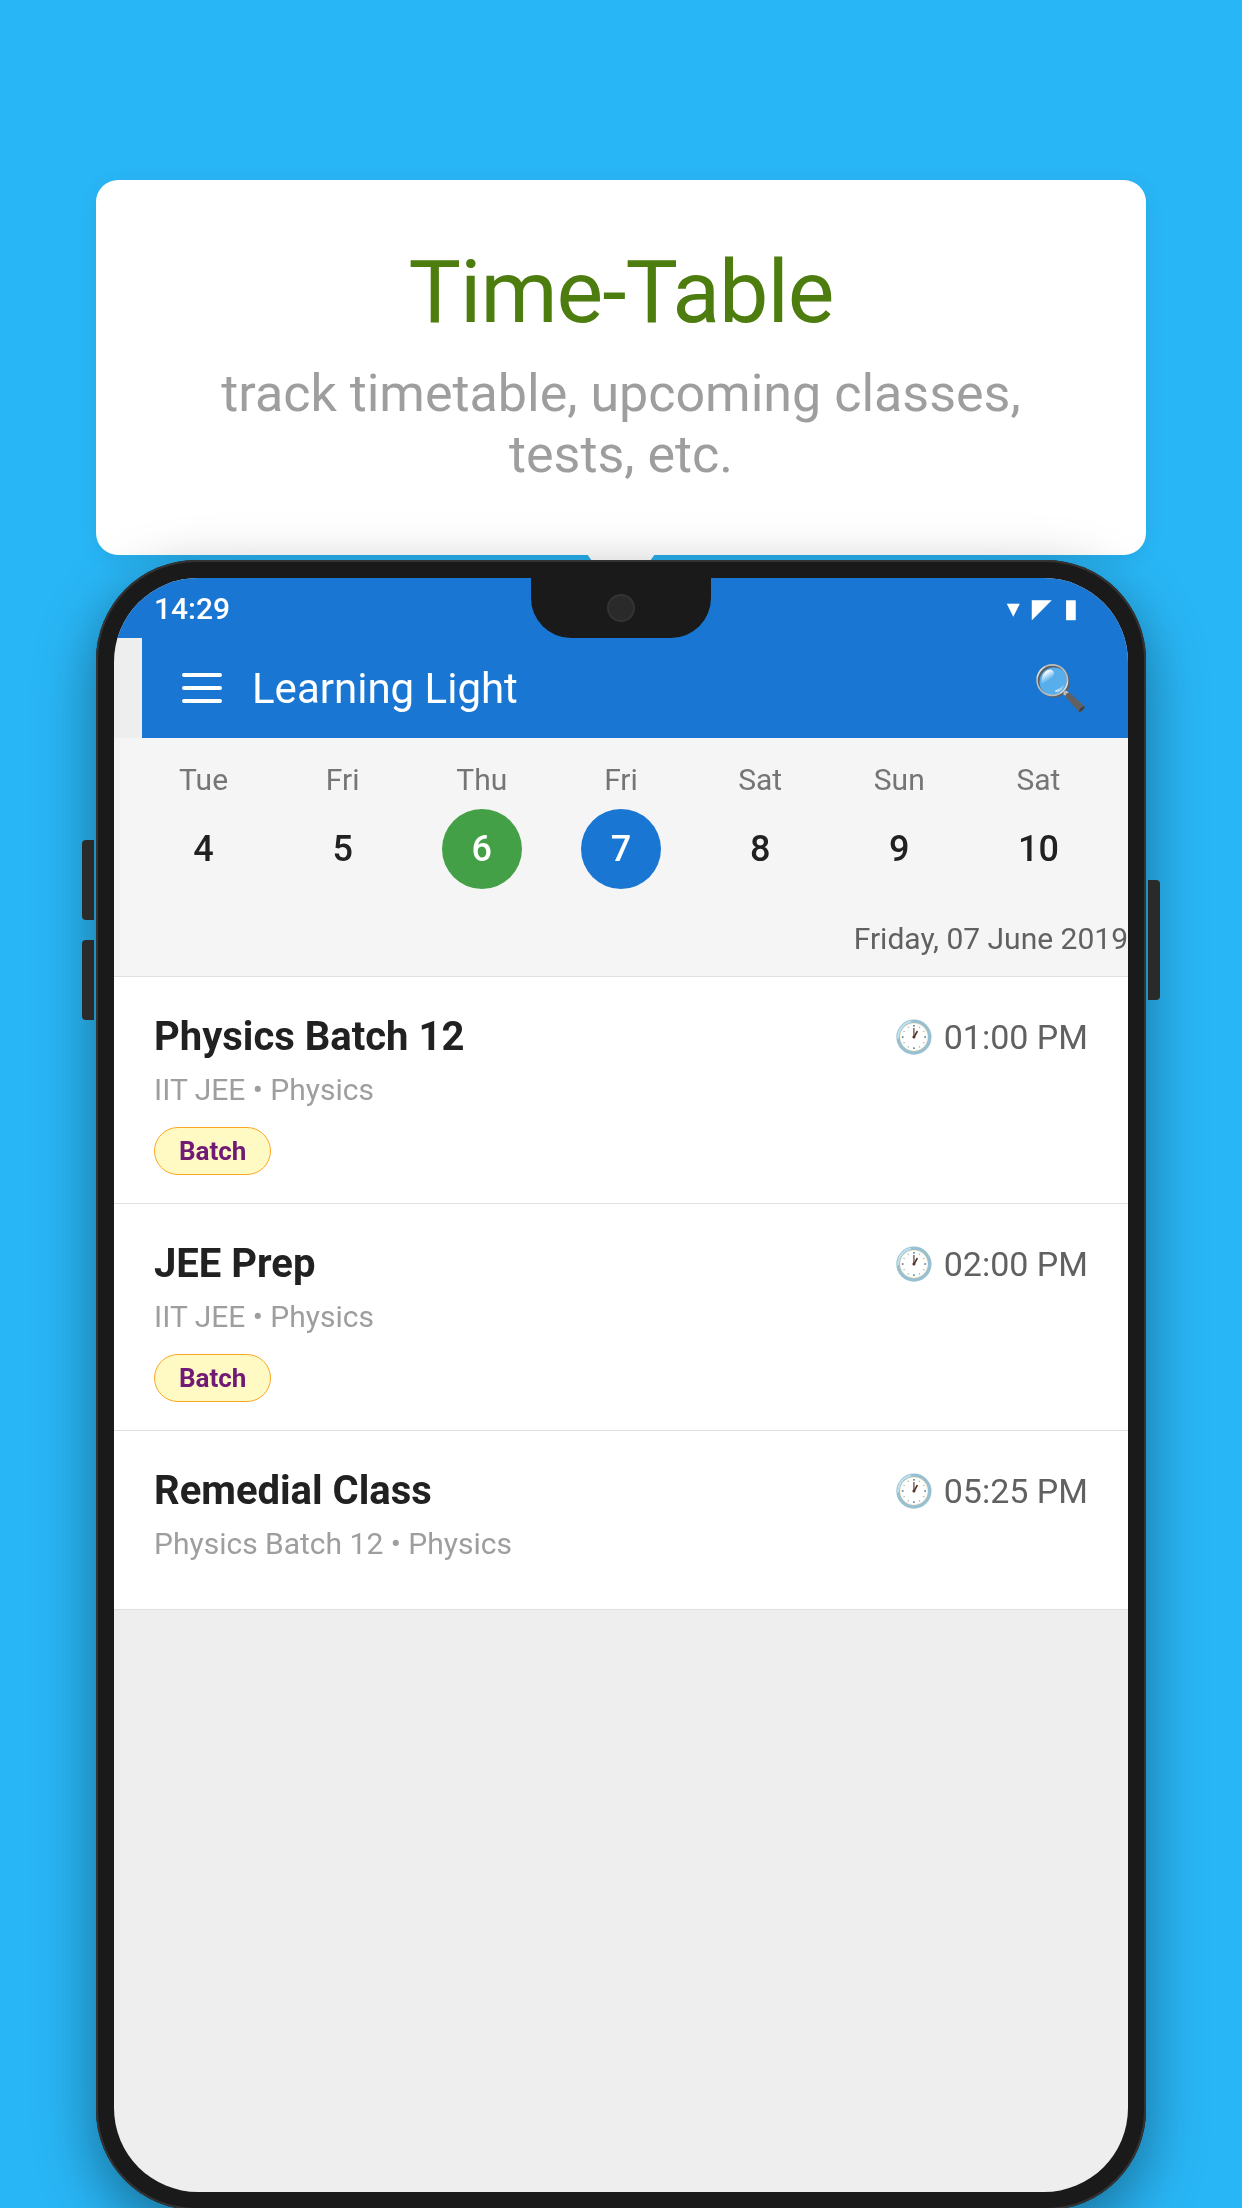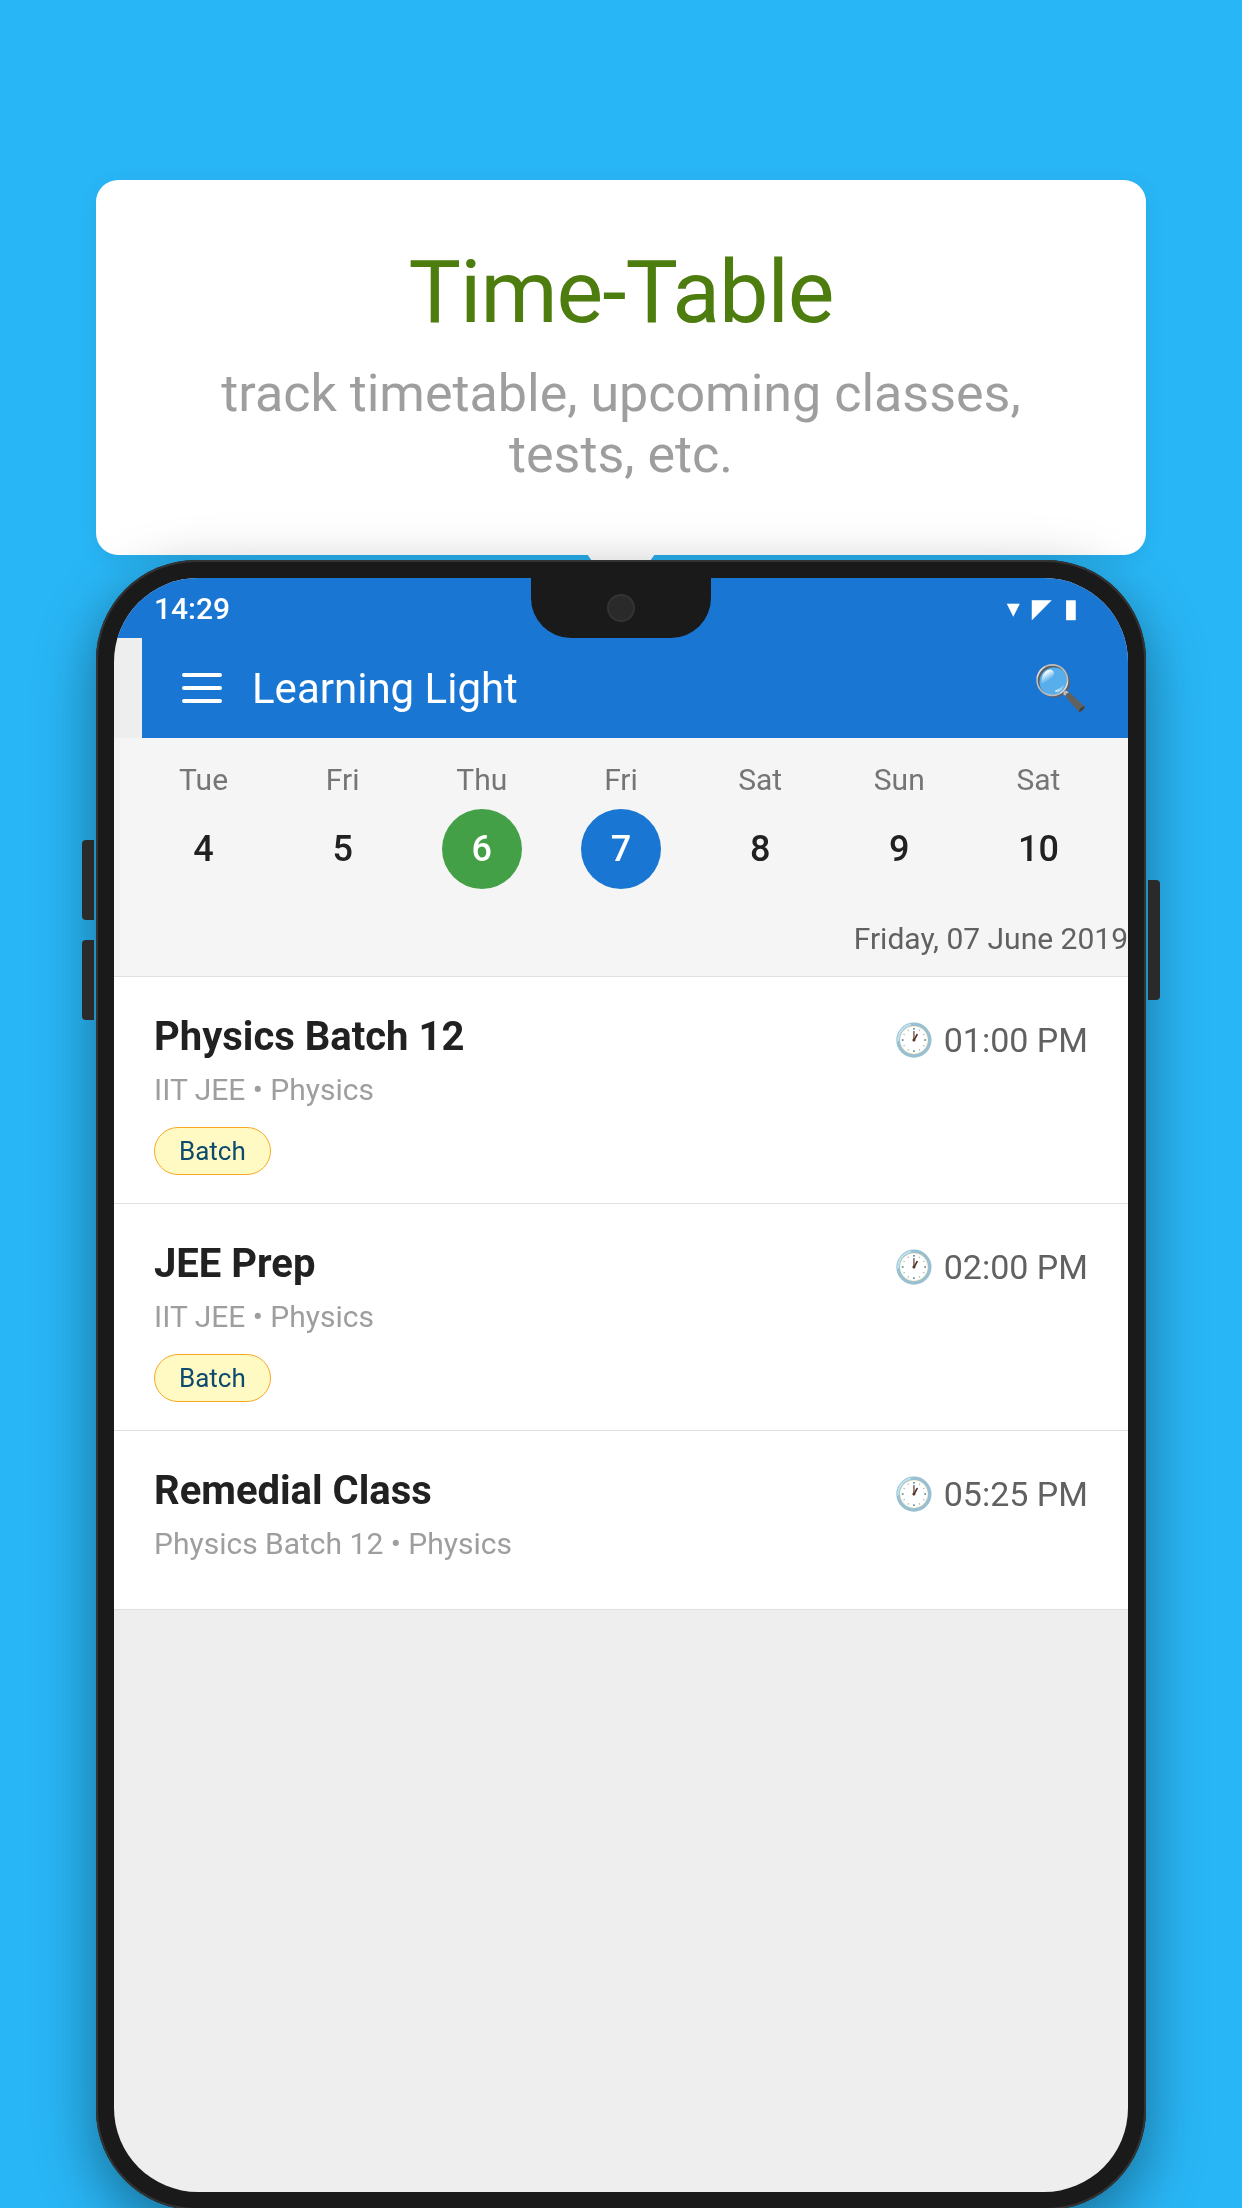--- a/index.html
+++ b/index.html
@@ -251,21 +251,21 @@
     }
 
     .schedule-item {
       padding: 36px 40px 28px;
       border-bottom: 1px solid #E0E0E0;
       background: white;
     }
     .schedule-item-header {
       display: flex;
       justify-content: space-between;
-      align-items: flex-end;
+      align-items: center;
       margin-bottom: 12px;
     }
     .schedule-item-title {
       font-size: 40px;
       font-weight: 700;
       color: #212121;
     }
     .schedule-item-time {
       display: flex;
       align-items: center;
@@ -277,23 +277,23 @@
       font-size: 32px;
     }
     .schedule-item-sub {
       color: #9E9E9E;
       font-size: 30px;
       margin-bottom: 20px;
     }
     .batch-badge {
       display: inline-block;
       background: #FFF9C4;
-      color: #0c4a6e;
+      color: #701a75;
       font-size: 26px;
-      font-weight: 400;
+      font-weight: 700;
       padding: 8px 24px;
       border-radius: 40px;
       border: 1px solid #F9A825;
     }
   </style>
 </head>
 <body>
 
 <div class="speech-bubble">
   <div class="bubble-title">Time-Table</div>

